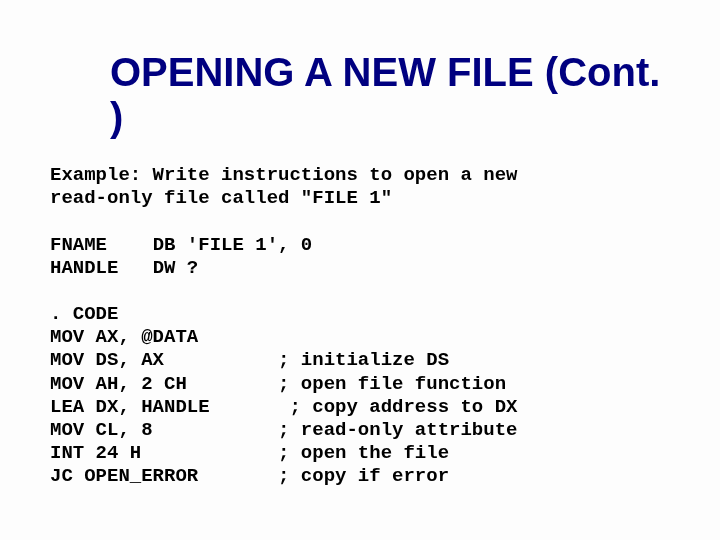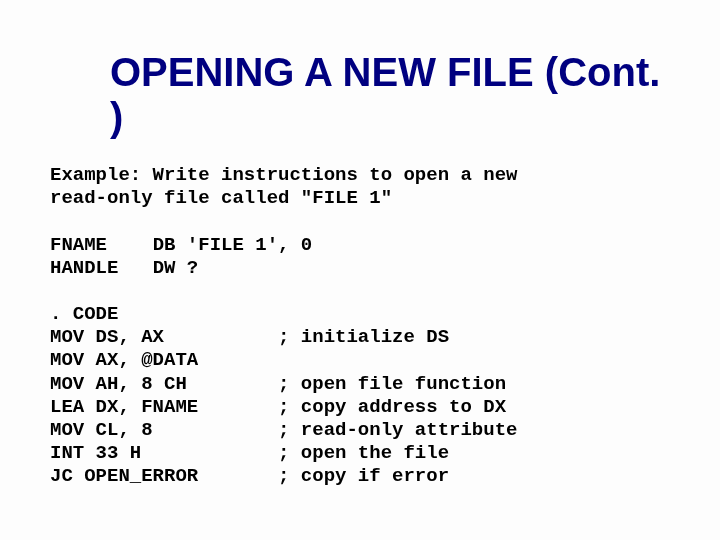--- a/index.html
+++ b/index.html
@@ -43,21 +43,21 @@
 
   <div class="code-block"> </div>
 
   <div class="code-block"><span>FNAME</span>    <span>DB 'FILE 1', 0</span></div>
   <div class="code-block"><span>HANDLE</span>   <span>DW ?</span></div>
 
   <div class="code-block"> </div>
 
   <div id="code-lines">
       <div class="code-block">. CODE</div>
+      <div class="code-block">MOV AX, @DATA</div>
       <div class="code-block">MOV DS, AX          ; initialize DS</div>
-      <div class="code-block">MOV AX, @DATA</div>
-      <div class="code-block">MOV AH, 8 CH        ; open file function</div>
-      <div class="code-block">LEA DX, FNAME       ; copy address to DX</div>
+      <div class="code-block">MOV AH, 2 CH        ; open file function</div>
+      <div class="code-block">LEA DX, HANDLE       ; copy address to DX</div>
       <div class="code-block">MOV CL, 8           ; read-only attribute</div>
-      <div class="code-block">INT 33 H            ; open the file</div>
+      <div class="code-block">INT 24 H            ; open the file</div>
       <div class="code-block">JC OPEN_ERROR       ; copy if error</div>
     </div>
 </div>
 
 </body></html>

